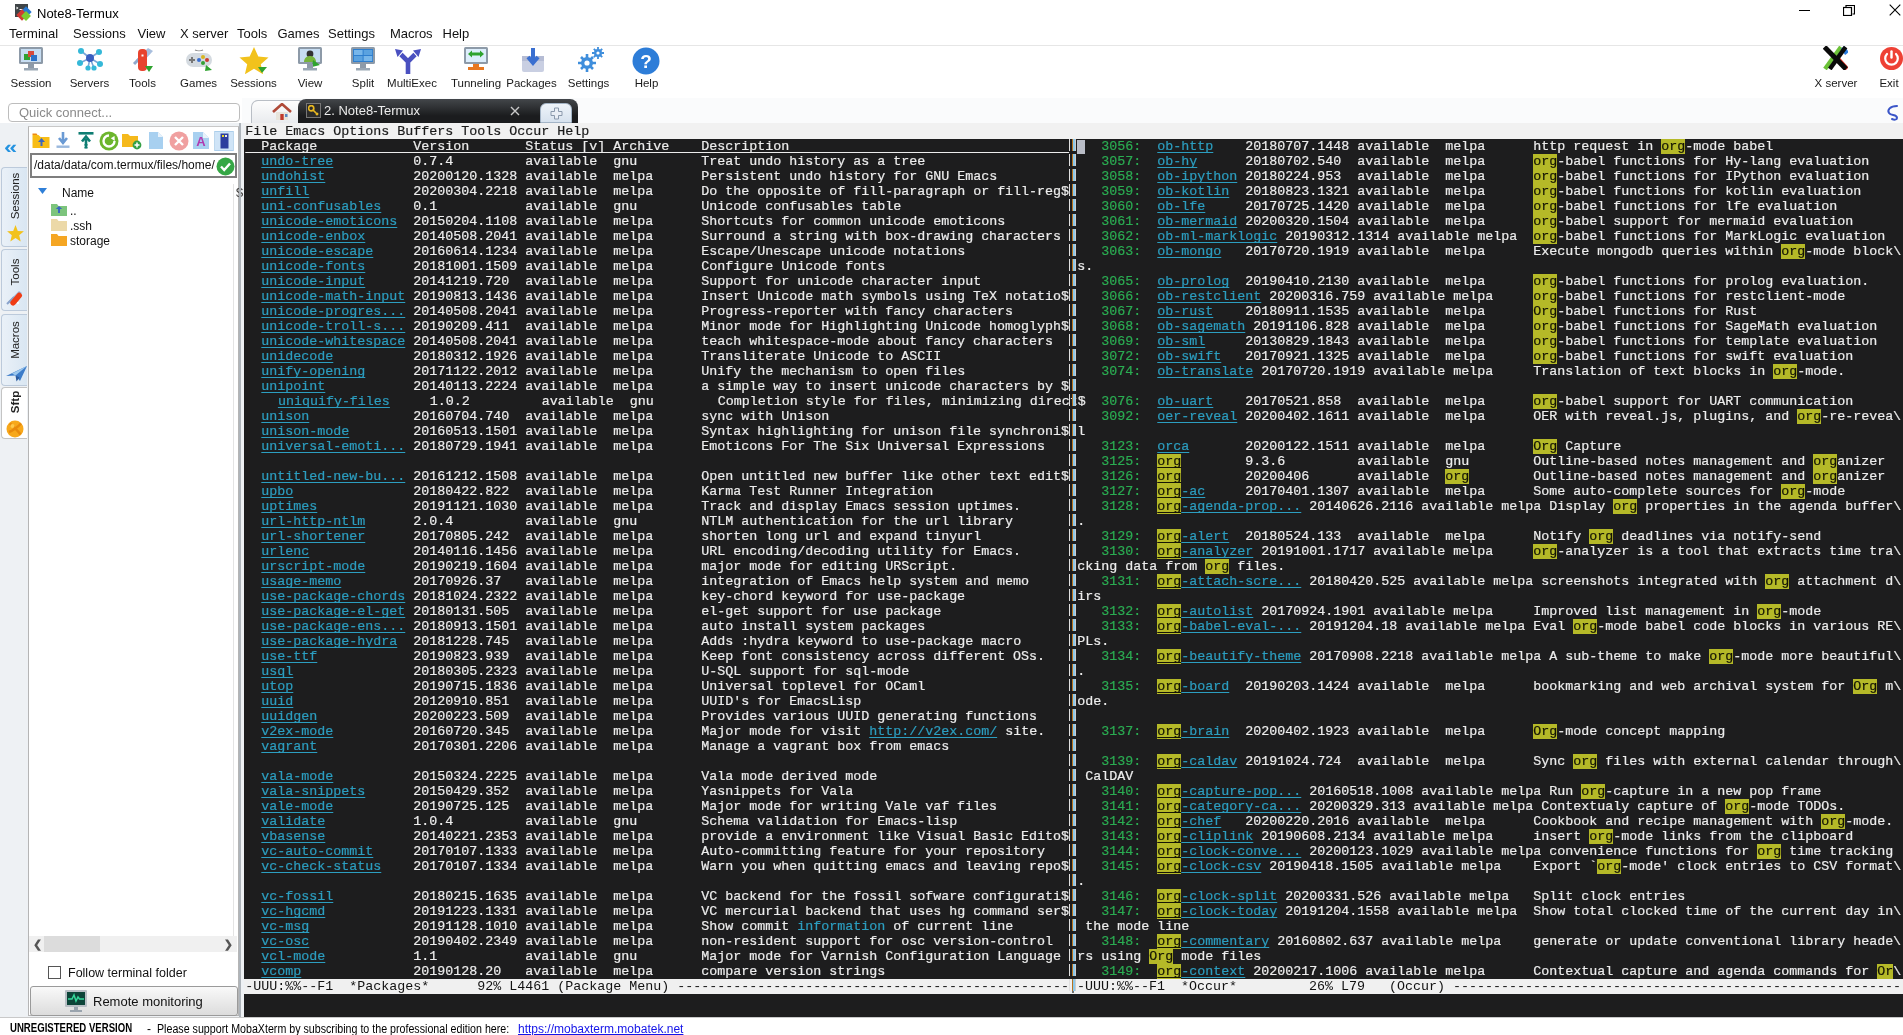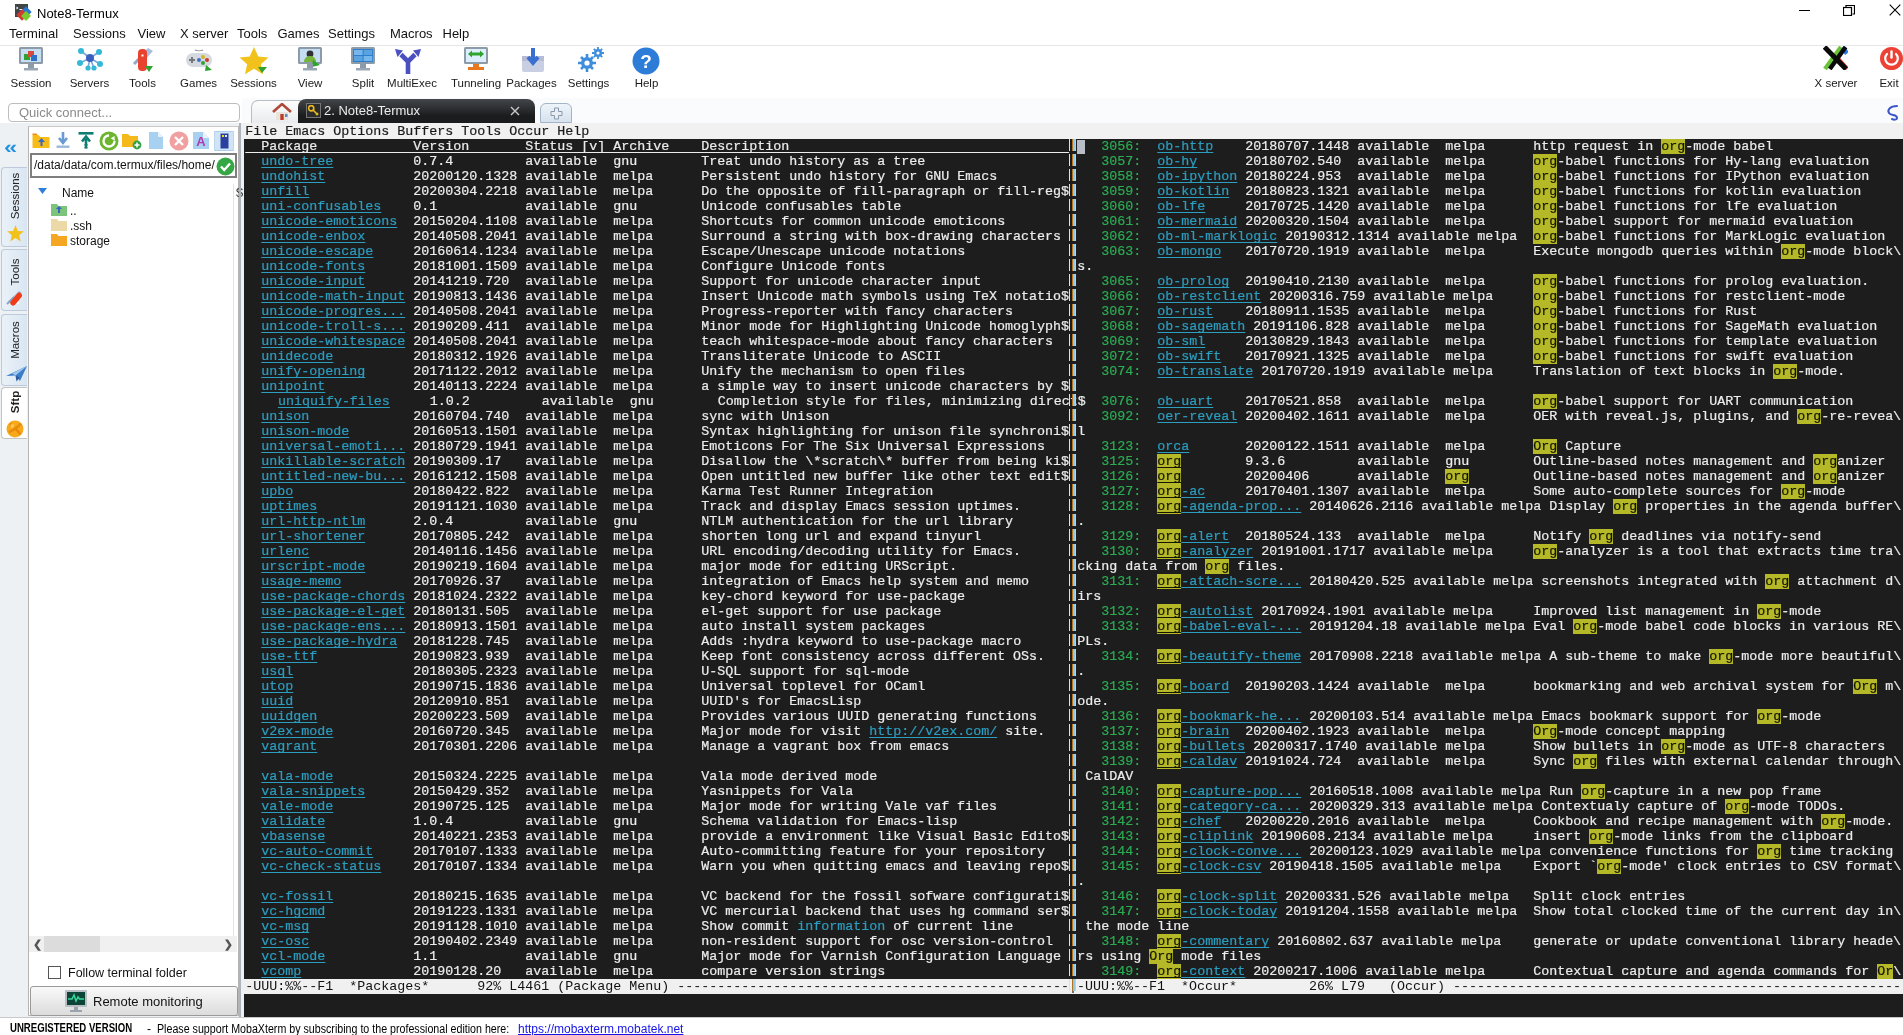--- a/index.html
+++ b/index.html
@@ -7,21 +7,21 @@
 
 .ttl{position:absolute;left:37px;top:5.5px;font-size:13px;color:#000}
 .menu{position:absolute;top:26px;font-size:13px;color:#111}
 .tblbl{position:absolute;top:76.5px;font-size:11.5px;color:#1a1a1a;text-align:center;transform:translateX(-50%)}
 .tbico{position:absolute;top:46px;transform:translateX(-50%)}
 .qc{position:absolute;left:8px;top:103px;width:232px;height:19px;border:1px solid #bdbdbd;border-radius:4px;
  background:#fff;color:#8a8a8a;font-size:13px;padding-left:10px;line-height:17px}
 .tabbar{position:absolute;left:242px;top:98px;width:1661px;height:25px;background:#fafbfc}
 .htab{position:absolute;left:251px;top:100px;width:62px;height:23px;background:linear-gradient(#fdfdfd,#e9ebee);
  border:1px solid #b9bec5;border-bottom:none;border-radius:7px 7px 0 0}
-.atab{position:absolute;left:298px;top:99px;width:237px;height:24px;background:linear-gradient(#43464a,#1b1c1e 70%);
+.atab{position:absolute;left:298px;top:99px;width:280px;height:24px;background:linear-gradient(#43464a,#1b1c1e 70%);
  border-radius:8px 8px 0 0;color:#ececec;font-size:13px}
 .ptab{position:absolute;left:540px;top:103px;width:32px;height:20px;background:linear-gradient(#eef4fa,#d7e2ee);
  border:1px solid #a3b4c6;border-radius:6px 6px 0 0}
 
 #side{position:absolute;left:0;top:123px;width:243.9px;height:894px;background:#eef1f4}
 .vtab{position:absolute;left:1px;width:26px;background:linear-gradient(90deg,#eaf1f8,#d9e6f2);
  border:1px solid #bccadb;border-right:none;border-radius:4px 0 0 4px}
 .vtab span{position:absolute;left:50%;transform:translate(-50%,-50%) rotate(-90deg);
  font-size:11.5px;color:#222;white-space:nowrap}
 .panel{position:absolute;left:27.5px;top:126px;width:211px;height:890px;background:#fff;border:1px solid #b5b5b5;border-top:1px solid #c8c8c8}
@@ -369,21 +369,20 @@
 <div class="trow" style="left:1.4px;top:181.3px">  <span class="lnk">unicode-progres...</span> 20140508.2041 available  melpa      Progress-reporter with fancy characters</div>
 <div class="trow" style="left:1.4px;top:196.3px">  <span class="lnk">unicode-troll-s...</span> 20190209.411  available  melpa      Minor mode for Highlighting Unicode homoglyph$</div>
 <div class="trow" style="left:1.4px;top:211.3px">  <span class="lnk">unicode-whitespace</span> 20140508.2041 available  melpa      teach whitespace-mode about fancy characters</div>
 <div class="trow" style="left:1.4px;top:226.3px">  <span class="lnk">unidecode</span>          20180312.1926 available  melpa      Transliterate Unicode to ASCII</div>
 <div class="trow" style="left:1.4px;top:241.3px">  <span class="lnk">unify-opening</span>      20171122.2012 available  melpa      Unify the mechanism to open files</div>
 <div class="trow" style="left:1.4px;top:256.3px">  <span class="lnk">unipoint</span>           20140113.2224 available  melpa      a simple way to insert unicode characters by $</div>
 <div class="trow" style="left:18px;top:271.3px">  <span class="lnk">uniquify-files</span>     1.0.2         available  gnu        Completion style for files, minimizing direct$</div>
 <div class="trow" style="left:1.4px;top:286.3px">  <span class="lnk">unison</span>             20160704.740  available  melpa      sync with Unison</div>
 <div class="trow" style="left:1.4px;top:301.3px">  <span class="lnk">unison-mode</span>        20160513.1501 available  melpa      Syntax highlighting for unison file synchroni$</div>
 <div class="trow" style="left:1.4px;top:316.3px">  <span class="lnk">universal-emoti...</span> 20180729.1941 available  melpa      Emoticons For The Six Universal Expressions</div>
-<div class="trow" style="left:1.4px;top:331.3px">  <span class="lnk">unkillable-scratch</span> 20190309.17   available  melpa      Disallow the \*scratch\* buffer from being ki$</div>
 <div class="trow" style="left:1.4px;top:346.3px">  <span class="lnk">untitled-new-bu...</span> 20161212.1508 available  melpa      Open untitled new buffer like other text edit$</div>
 <div class="trow" style="left:1.4px;top:361.3px">  <span class="lnk">upbo</span>               20180422.822  available  melpa      Karma Test Runner Integration</div>
 <div class="trow" style="left:1.4px;top:376.3px">  <span class="lnk">uptimes</span>            20191121.1030 available  melpa      Track and display Emacs session uptimes.</div>
 <div class="trow" style="left:1.4px;top:391.3px">  <span class="lnk">url-http-ntlm</span>      2.0.4         available  gnu        NTLM authentication for the url library</div>
 <div class="trow" style="left:1.4px;top:406.3px">  <span class="lnk">url-shortener</span>      20170805.242  available  melpa      shorten long url and expand tinyurl</div>
 <div class="trow" style="left:1.4px;top:421.3px">  <span class="lnk">urlenc</span>             20140116.1456 available  melpa      URL encoding/decoding utility for Emacs.</div>
 <div class="trow" style="left:1.4px;top:436.3px">  <span class="lnk">urscript-mode</span>      20190219.1604 available  melpa      major mode for editing URScript.</div>
 <div class="trow" style="left:1.4px;top:451.3px">  <span class="lnk">usage-memo</span>         20170926.37   available  melpa      integration of Emacs help system and memo</div>
 <div class="trow" style="left:1.4px;top:466.3px">  <span class="lnk">use-package-chords</span> 20181024.2322 available  melpa      key-chord keyword for use-package</div>
 <div class="trow" style="left:1.4px;top:481.3px">  <span class="lnk">use-package-el-get</span> 20180131.505  available  melpa      el-get support for use package</div>
@@ -439,23 +438,21 @@
 <div class="trow" style="left:833.4px;top:436.3px">cking data from <span class="hl">org</span> files.</div>
 <div class="trow" style="left:833.4px;top:451.3px"><span class="gr">   3131:</span>  <span class="hl u">org</span><span class="lnk">-attach-scre...</span> 20180420.525 available melpa screenshots integrated with <span class="hl">org</span> attachment d\</div>
 <div class="trow" style="left:833.4px;top:466.3px">irs</div>
 <div class="trow" style="left:833.4px;top:481.3px"><span class="gr">   3132:</span>  <span class="hl u">org</span><span class="lnk">-autolist</span> 20170924.1901 available melpa     Improved list management in <span class="hl">org</span>-mode</div>
 <div class="trow" style="left:833.4px;top:496.3px"><span class="gr">   3133:</span>  <span class="hl u">org</span><span class="lnk">-babel-eval-...</span> 20191204.18 available melpa Eval <span class="hl">org</span>-mode babel code blocks in various RE\</div>
 <div class="trow" style="left:833.4px;top:511.3px">PLs.</div>
 <div class="trow" style="left:833.4px;top:526.3px"><span class="gr">   3134:</span>  <span class="hl u">org</span><span class="lnk">-beautify-theme</span> 20170908.2218 available melpa A sub-theme to make <span class="hl">org</span>-mode more beautiful\</div>
 <div class="trow" style="left:833.4px;top:541.3px">.</div>
 <div class="trow" style="left:833.4px;top:556.3px"><span class="gr">   3135:</span>  <span class="hl u">org</span><span class="lnk">-board</span>  20190203.1424 available  melpa      bookmarking and web archival system for <span class="hl">Org</span> m\</div>
 <div class="trow" style="left:833.4px;top:571.3px">ode.</div>
-<div class="trow" style="left:833.4px;top:586.3px"><span class="gr">   3136:</span>  <span class="hl u">org</span><span class="lnk">-bookmark-he...</span> 20200103.514 available melpa Emacs bookmark support for <span class="hl">org</span>-mode</div>
 <div class="trow" style="left:833.4px;top:601.3px"><span class="gr">   3137:</span>  <span class="hl u">org</span><span class="lnk">-brain</span>  20200402.1923 available  melpa      <span class="hl">Org</span>-mode concept mapping</div>
-<div class="trow" style="left:833.4px;top:616.3px"><span class="gr">   3138:</span>  <span class="hl u">org</span><span class="lnk">-bullets</span> 20200317.1740 available melpa      Show bullets in <span class="hl">org</span>-mode as UTF-8 characters</div>
 <div class="trow" style="left:833.4px;top:631.3px"><span class="gr">   3139:</span>  <span class="hl u">org</span><span class="lnk">-caldav</span> 20191024.724  available  melpa      Sync <span class="hl">org</span> files with external calendar through\</div>
 <div class="trow" style="left:833.4px;top:646.3px"> CalDAV</div>
 <div class="trow" style="left:833.4px;top:661.3px"><span class="gr">   3140:</span>  <span class="hl u">org</span><span class="lnk">-capture-pop...</span> 20160518.1008 available melpa Run <span class="hl">org</span>-capture in a new pop frame</div>
 <div class="trow" style="left:833.4px;top:676.3px"><span class="gr">   3141:</span>  <span class="hl u">org</span><span class="lnk">-category-ca...</span> 20200329.313 available melpa Contextualy capture of <span class="hl">org</span>-mode TODOs.</div>
 <div class="trow" style="left:833.4px;top:691.3px"><span class="gr">   3142:</span>  <span class="hl u">org</span><span class="lnk">-chef</span>   20200220.2016 available  melpa      Cookbook and recipe management with <span class="hl">org</span>-mode.</div>
 <div class="trow" style="left:833.4px;top:706.3px"><span class="gr">   3143:</span>  <span class="hl u">org</span><span class="lnk">-cliplink</span> 20190608.2134 available melpa     insert <span class="hl">org</span>-mode links from the clipboard</div>
 <div class="trow" style="left:833.4px;top:721.3px"><span class="gr">   3144:</span>  <span class="hl u">org</span><span class="lnk">-clock-conve...</span> 20200123.1029 available melpa convenience functions for <span class="hl">org</span> time tracking</div>
 <div class="trow" style="left:833.4px;top:736.3px"><span class="gr">   3145:</span>  <span class="hl u">org</span><span class="lnk">-clock-csv</span> 20190418.1505 available melpa    Export `<span class="hl">org</span>-mode' clock entries to CSV format\</div>
 <div class="trow" style="left:833.4px;top:751.3px">.</div>
 <div class="trow" style="left:833.4px;top:766.3px"><span class="gr">   3146:</span>  <span class="hl u">org</span><span class="lnk">-clock-split</span> 20200331.526 available melpa   Split clock entries</div>

